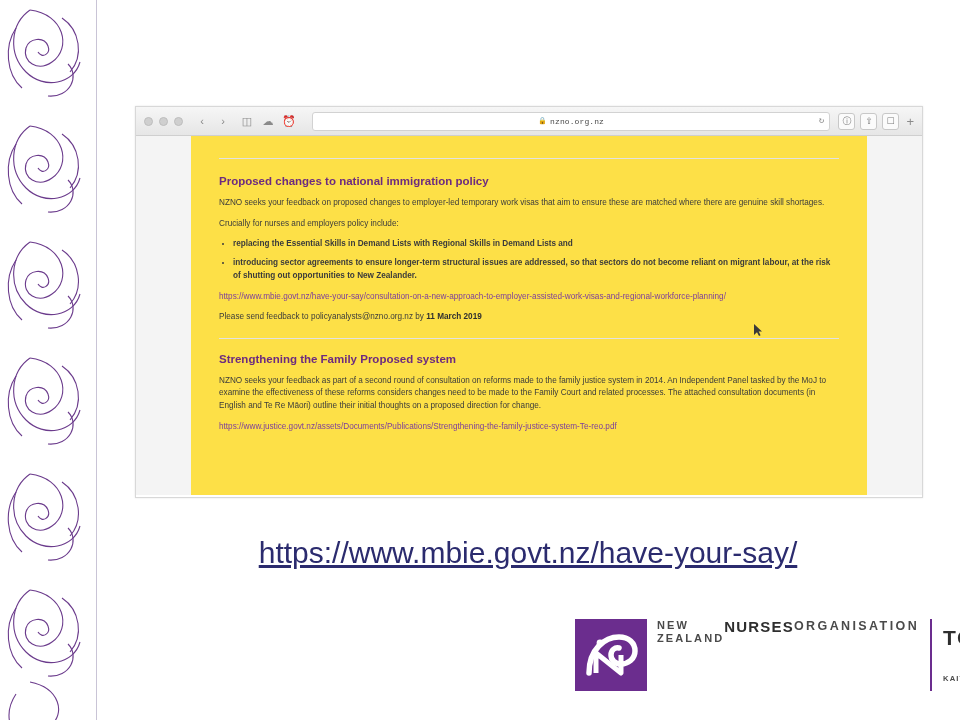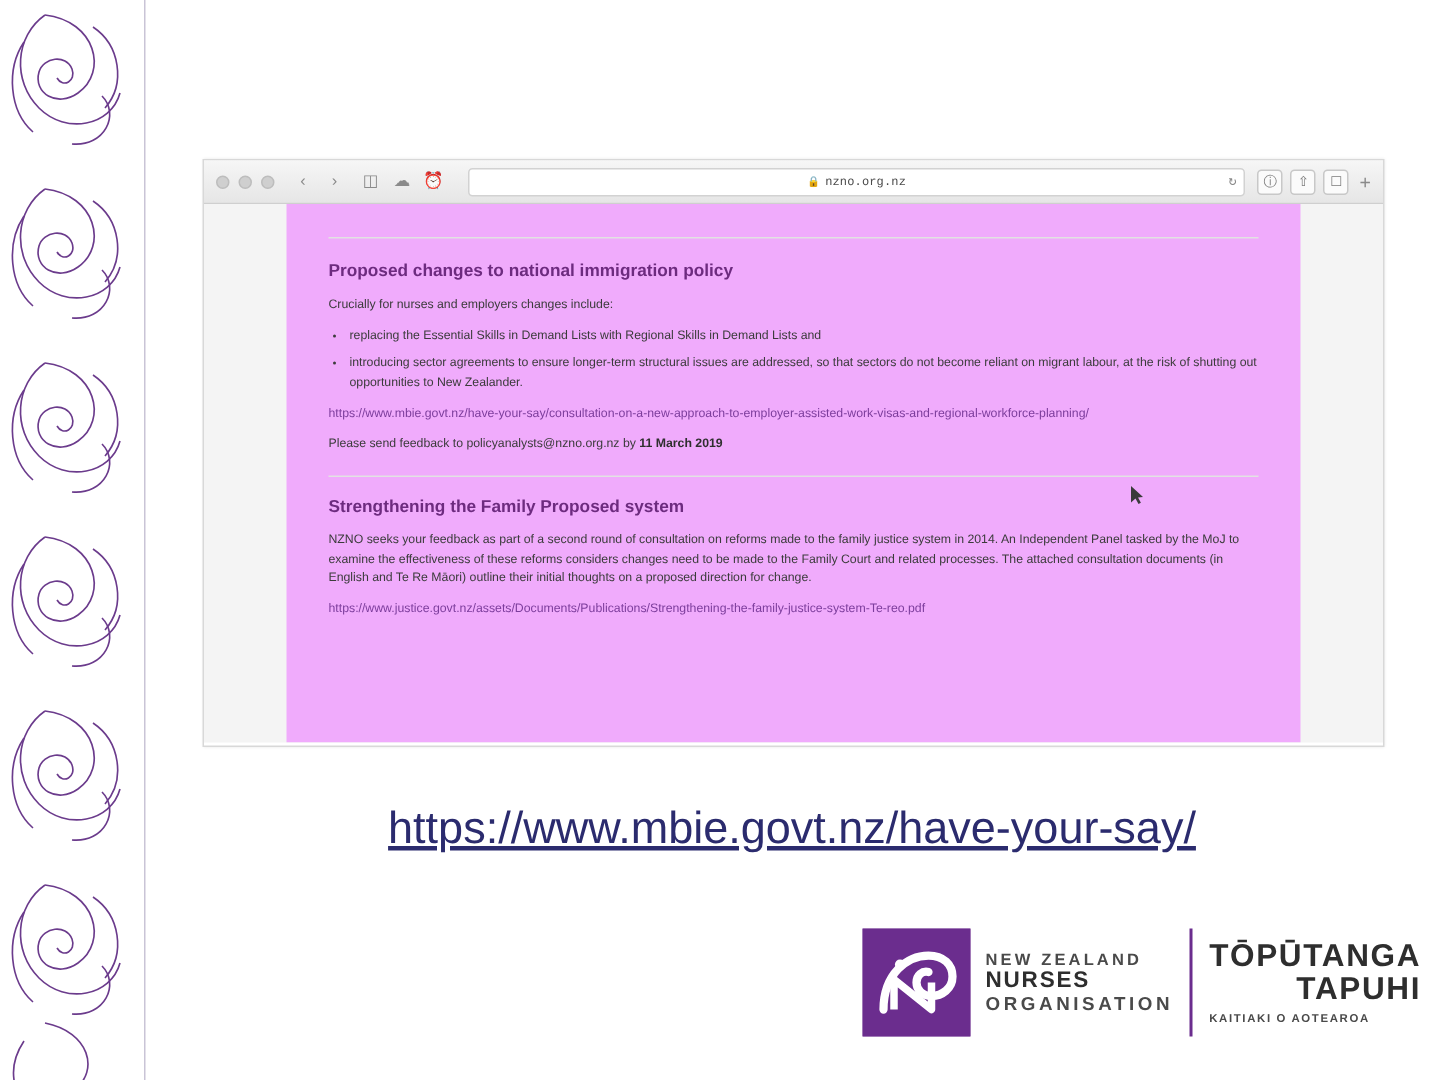--- a/index.html
+++ b/index.html
@@ -139,21 +139,21 @@
     height: 359px;
     background: #f4f4f4;
     overflow: hidden;
   }
   .page-sheet {
     position: absolute;
     left: 55px;
     top: 0;
     width: 676px;
     height: 359px;
-    background: #f0abfc;
+    background: #fde047;
   }
   .page-inner {
     padding: 22px 28px 0 28px;
   }
   .rule {
     border: 0;
     border-top: 1px solid #e2e2e2;
     margin: 0 0 16px 0;
   }
   .rule.mid {
@@ -167,20 +167,21 @@
   }
   p.body {
     font-size: 8.2px;
     line-height: 1.55;
     color: #3b3b3b;
     margin: 0 0 8px 0;
   }
   ul.bullets {
     margin: 0 0 8px 0;
     padding-left: 14px;
+    font-weight: bold;
   }
   ul.bullets li {
     font-size: 8.2px;
     line-height: 1.55;
     color: #3b3b3b;
     margin-bottom: 6px;
   }
   a.inline-link {
     font-size: 8.2px;
     color: #7c3d9c;
@@ -234,21 +235,21 @@
     flex: none;
   }
   .logo-mark svg { display: block; }
   .logo-text {
     display: flex;
     align-items: stretch;
     padding-left: 10px;
   }
   .logo-left {
     display: flex;
-    flex-direction: column;
+    flex-direction: row;
     justify-content: center;
     padding-right: 11px;
     border-right: 2px solid #6b2d8e;
   }
   .logo-right {
     display: flex;
     flex-direction: column;
     justify-content: center;
     padding-left: 11px;
   }
@@ -374,21 +375,22 @@
     </div>
   </div>
 
   <div class="page-area">
     <div class="page-sheet">
       <div class="page-inner">
 
         <hr class="rule">
 
         <h2 class="sec-title">Proposed changes to national immigration policy</h2>
-        <p class="body">Crucially for nurses and employers changes include:</p>
+        <p class="body">NZNO seeks your feedback on proposed changes to employer-led temporary work visas that aim to ensure these are matched where there are genuine skill shortages.</p>
+        <p class="body">Crucially for nurses and employers policy include:</p>
         <ul class="bullets">
           <li>replacing the Essential Skills in Demand Lists with Regional Skills in Demand Lists and</li>
           <li>introducing sector agreements to ensure longer-term structural issues are addressed, so that sectors do not become reliant on migrant labour, at the risk of shutting out opportunities to New Zealander.</li>
         </ul>
         <a class="inline-link" href="#">https://www.mbie.govt.nz/have-your-say/consultation-on-a-new-approach-to-employer-assisted-work-visas-and-regional-workforce-planning/</a>
         <p class="body">
           <span>Please send feedback to policyanalysts@nzno.org.nz by </span><span class="bold">11 March 2019</span>
         </p>
 
         <hr class="rule mid">

